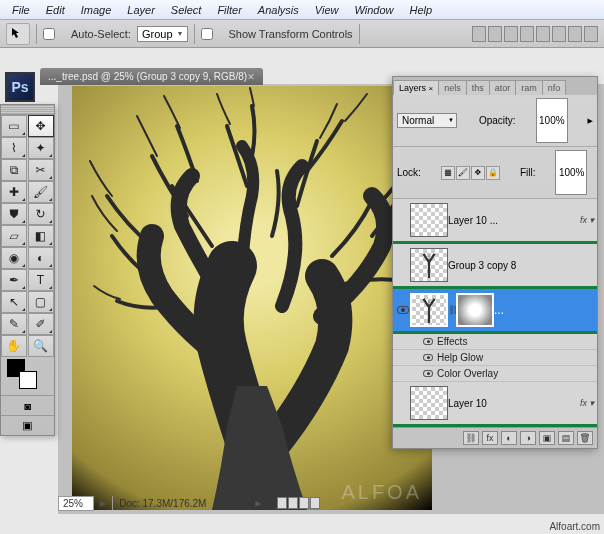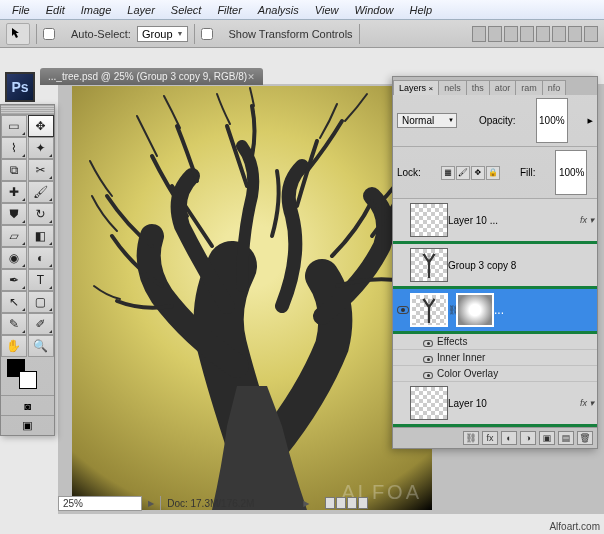--- a/index.html
+++ b/index.html
@@ -34,21 +34,21 @@
 .sw-bg { width: 18px; height: 18px; border: 1px solid #000; background: #fff; position: absolute; left: 18px; top: 14px; }
 .bot-tool { height: 20px; border-top: 1px solid #999; display: flex; align-items: center; justify-content: center; }
 
 .canvas-wrap { position: absolute; left: 58px; top: 84px; right: 0; bottom: 20px; background: #c0c0c0; }
 .canvas { position: absolute; left: 14px; top: 2px; width: 360px; height: 424px; background: #000; }
 .canvas .art { position: absolute; inset: 0; background: radial-gradient(circle at 50% 40%, #f0e8a0 10%, #d8cc68 40%, #968838 85%, #000 100%); }
 .tree-svg { position: absolute; inset: 0; }
 .wm { position: absolute; bottom: 6px; right: 10px; color: rgba(255,255,255,.28); font-size: 20px; letter-spacing: 3px; font-family: Liberation Sans, sans-serif; }
 
 .status { position: absolute; left: 0; bottom: 2px; height: 18px; display: flex; align-items: center; font-size: 10px; color: #333; gap: 6px; }
-.status .zoom { width: 84px; border: 1px solid #999; background: #fff; padding: 1px 4px; }
+.status .zoom { width: 36px; border: 1px solid #999; background: #fff; padding: 1px 4px; }
 .status .vsep2 { width:1px;height:14px;background:#999; }
 .status .docsize { min-width: 130px; }
 .status .arr { font-size: 8px; color: #555; }
 .status .mini { display: flex; gap: 1px; margin-left: 10px; }
 .status .mini div { width: 10px; height: 12px; border: 1px solid #777; background: #ddd; }
 
 .panel { position: absolute; right: 6px; top: 76px; width: 206px; background: linear-gradient(#d4d4d4,#c8c8c8); border: 1px solid #888; z-index: 10; box-shadow: -2px 2px 8px rgba(0,0,0,.3); }
 .panel .tabs { display: flex; height: 18px; background: #bbb; font-size: 9px; color: #555; align-items: flex-end; overflow: hidden; }
 .panel .tab { padding: 2px 5px; border: 1px solid #999; background: #ccc; border-bottom: none; margin-right: -1px; }
 .panel .tab.active { background: #d6d6d6; color: #000; z-index: 1; }
@@ -66,21 +66,21 @@
 .layer .eye { width: 12px; height: 8px; border: 1px solid #444; border-radius: 60% / 100%; position: relative; }
 .layer .eye::after { content: ''; width: 4px; height: 4px; background: #333; border-radius: 50%; position: absolute; left: 3px; top: 1px; }
 .layer .thumb { width: 38px; height: 34px; border: 1px solid #666; background: repeating-conic-gradient(#ccc 0 25%, #fff 0 50%) 0 0/8px 8px; display: flex; align-items: center; justify-content: center; }
 .layer.sel .thumb { border: 2px solid #fff; }
 .layer .thumb.tree::after { content: ''; width: 22px; height: 26px; background: radial-gradient(circle at 50% 80%, #333 15%, transparent 16%), linear-gradient(#333,#333); clip-path: polygon(45% 100%, 55% 100%, 55% 40%, 80% 10%, 70% 5%, 52% 30%, 50% 0%, 48% 30%, 30% 5%, 20% 10%, 45% 40%); }
 .layer .thumb.mask { background: radial-gradient(circle at 50% 50%, #fff 25%, #888 80%); }
 .layer .link { width: 8px; font-size: 9px; color: #333; text-align: center; }
 .layer .lname { flex: 1; font-size: 10px; white-space: nowrap; overflow: hidden; }
 .layer .fx { font-size: 9px; font-style: italic; color: #444; }
 .layer .more { color: #fff; font-size: 12px; }
-.fxsub { padding: 2px 2px 2px 30px; font-size: 10px; color: #222; display: flex; align-items: flex-end; gap: 4px; border-bottom: 1px solid #c0c0c0; }
+.fxsub { padding: 2px 2px 2px 30px; font-size: 10px; color: #222; display: flex; align-items: center; gap: 4px; border-bottom: 1px solid #c0c0c0; }
 .fxsub .eye2 { width: 10px; height: 7px; border: 1px solid #555; border-radius: 60%/100%; position: relative; }
 .fxsub .eye2::after { content:''; width:3px; height:3px; background:#333; border-radius:50%; position:absolute; left:2.5px; top:1px; }
 
 .panel-footer { display: flex; justify-content: flex-end; gap: 3px; padding: 3px 4px; background: #c4c4c4; border-top: 1px solid #999; }
 .panel-footer div { width: 16px; height: 14px; border: 1px solid #888; background: #d8d8d8; display: flex; align-items: center; justify-content: center; font-size: 9px; color: #333; }
 
 .site { position: absolute; right: 4px; bottom: 2px; font-size: 10px; color: #444; z-index: 20; }
 </style>
 </head>
 <body>
@@ -280,21 +280,21 @@
       <div class="link">⛓</div>
       <div class="thumb mask"></div>
       <span class="more">...</span>
     </div>
     <div class="fxsub">
         <span class="eye2"></span>
         <span>Effects</span>
       </div>
     <div class="fxsub">
         <span class="eye2"></span>
-        <span>Inner Inner</span>
+        <span>Help Glow</span>
       </div>
     <div class="fxsub">
         <span class="eye2"></span>
         <span>Color Overlay</span>
       </div>
     <div class="layer">
       <div class="vis"></div>
       <div class="thumb"></div>
       <div class="lname">Layer 10</div>
       <span class="fx">fx ▾</span>

